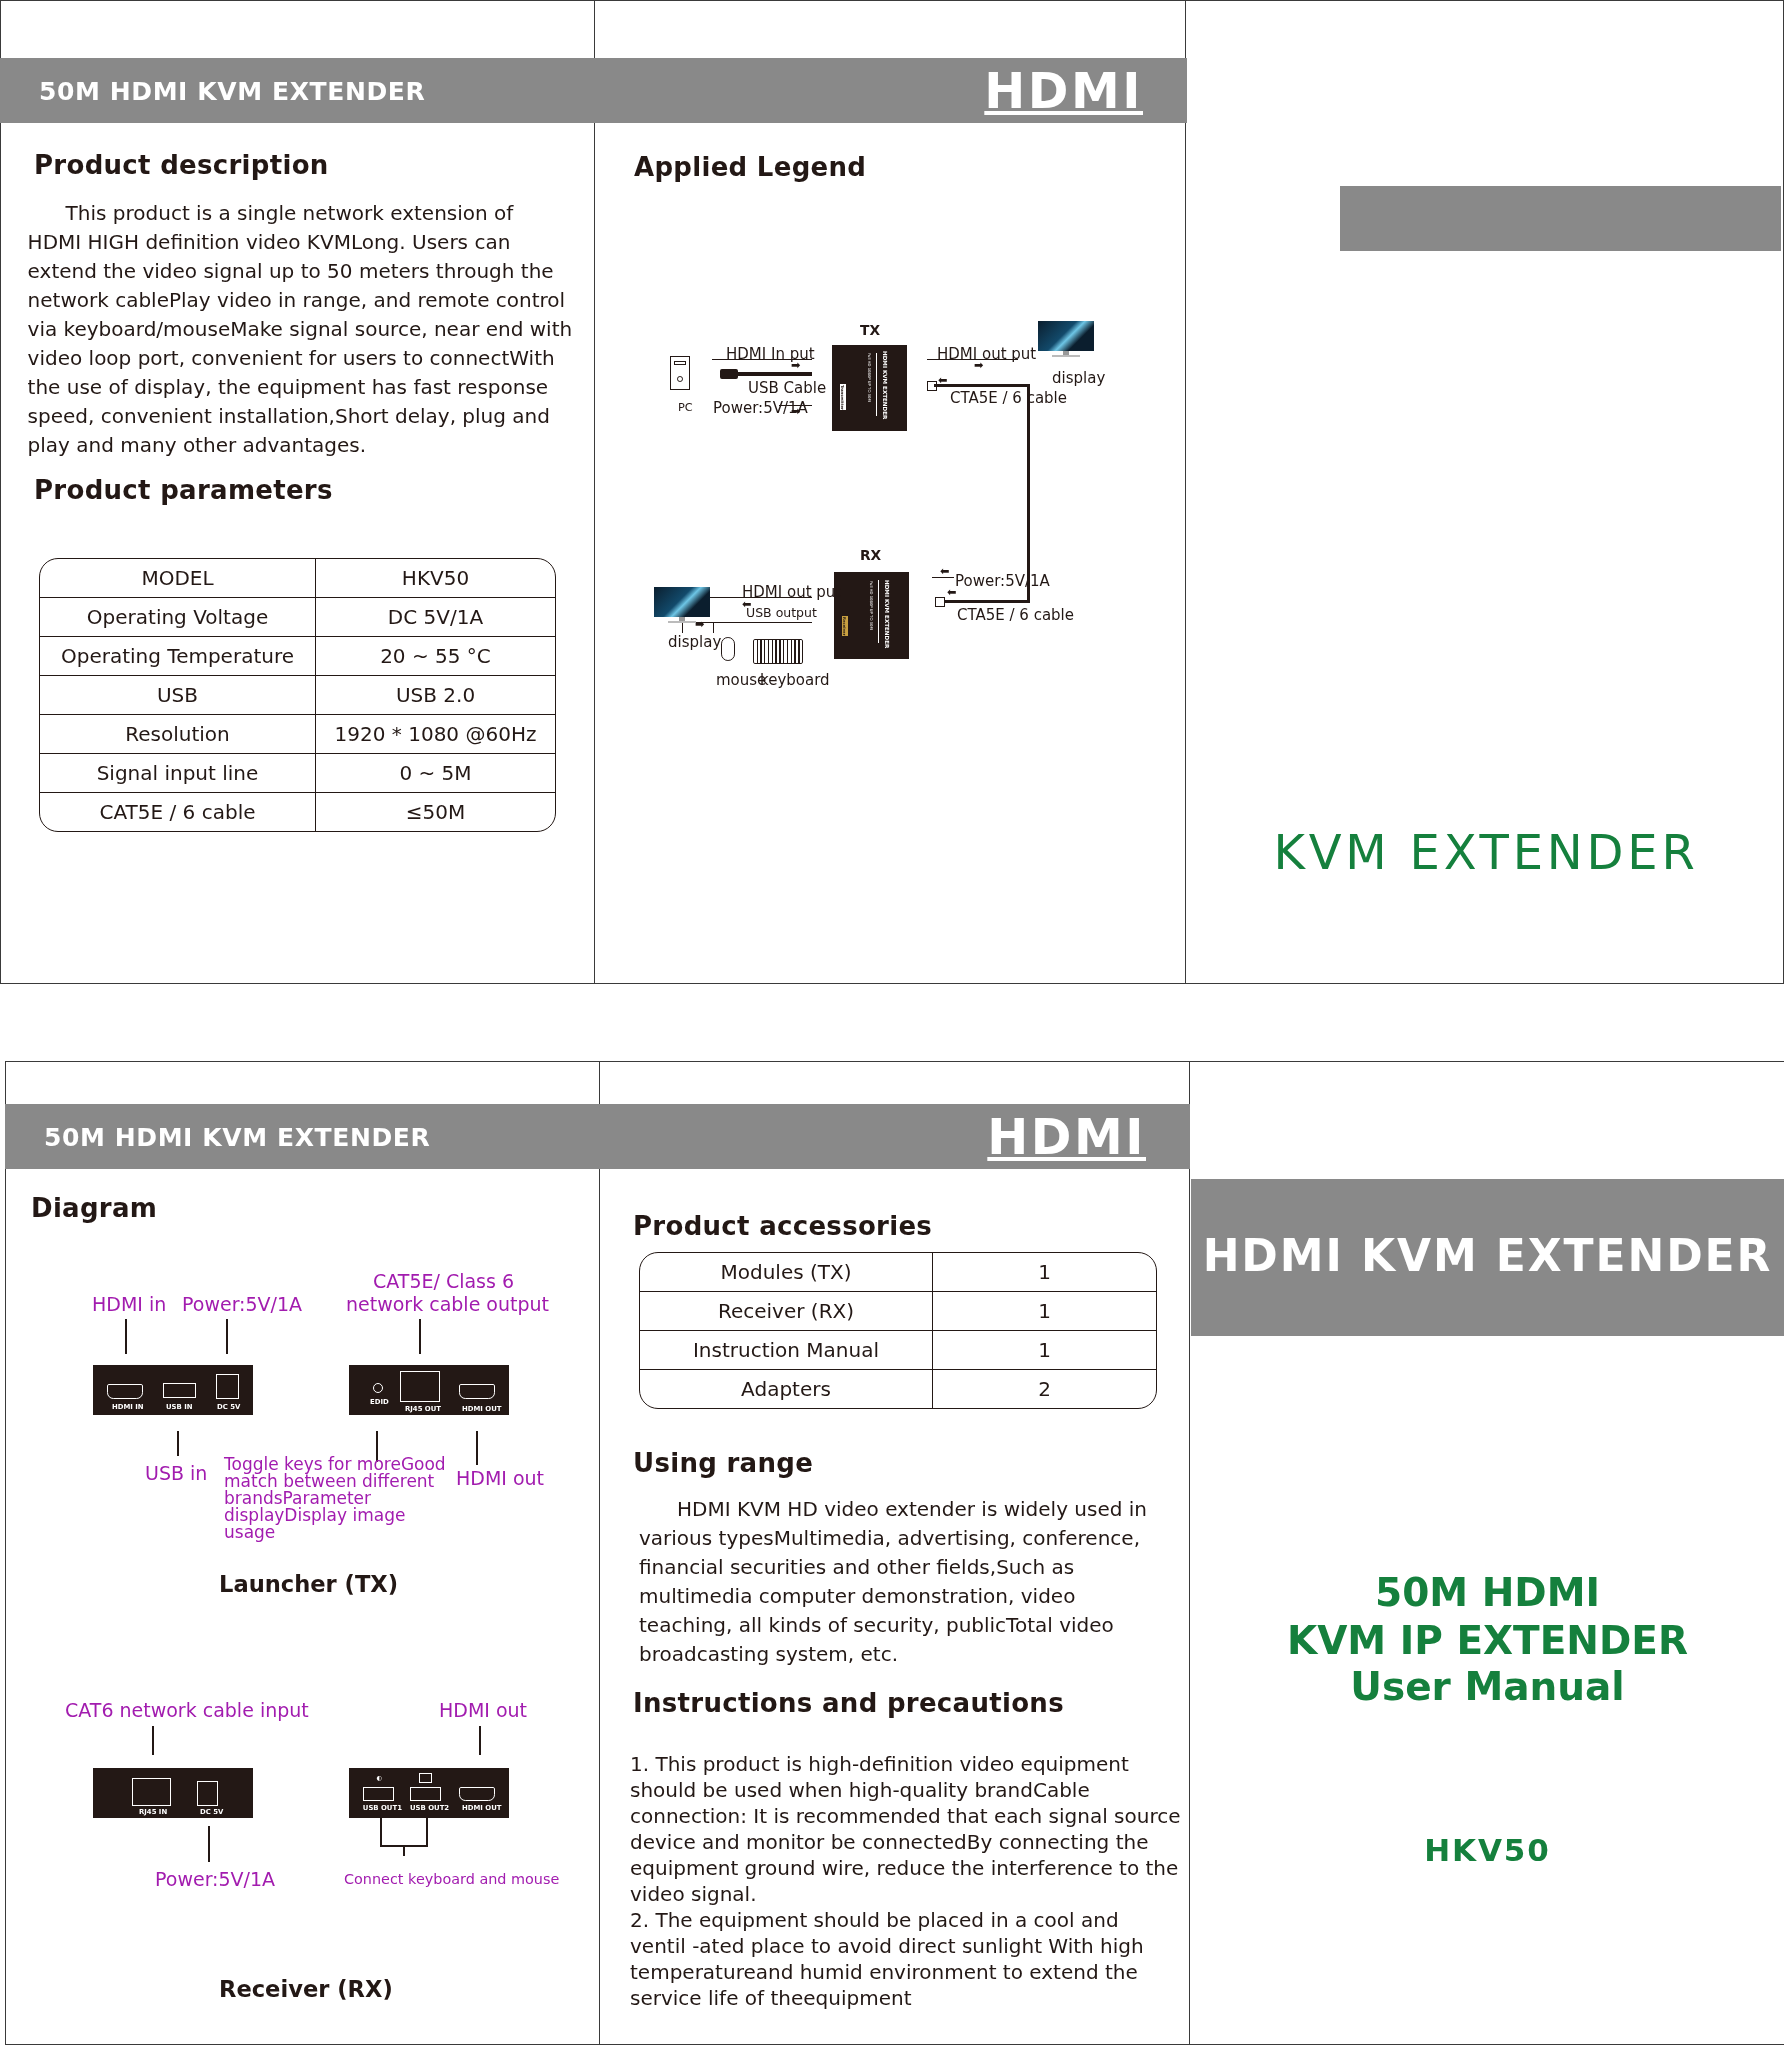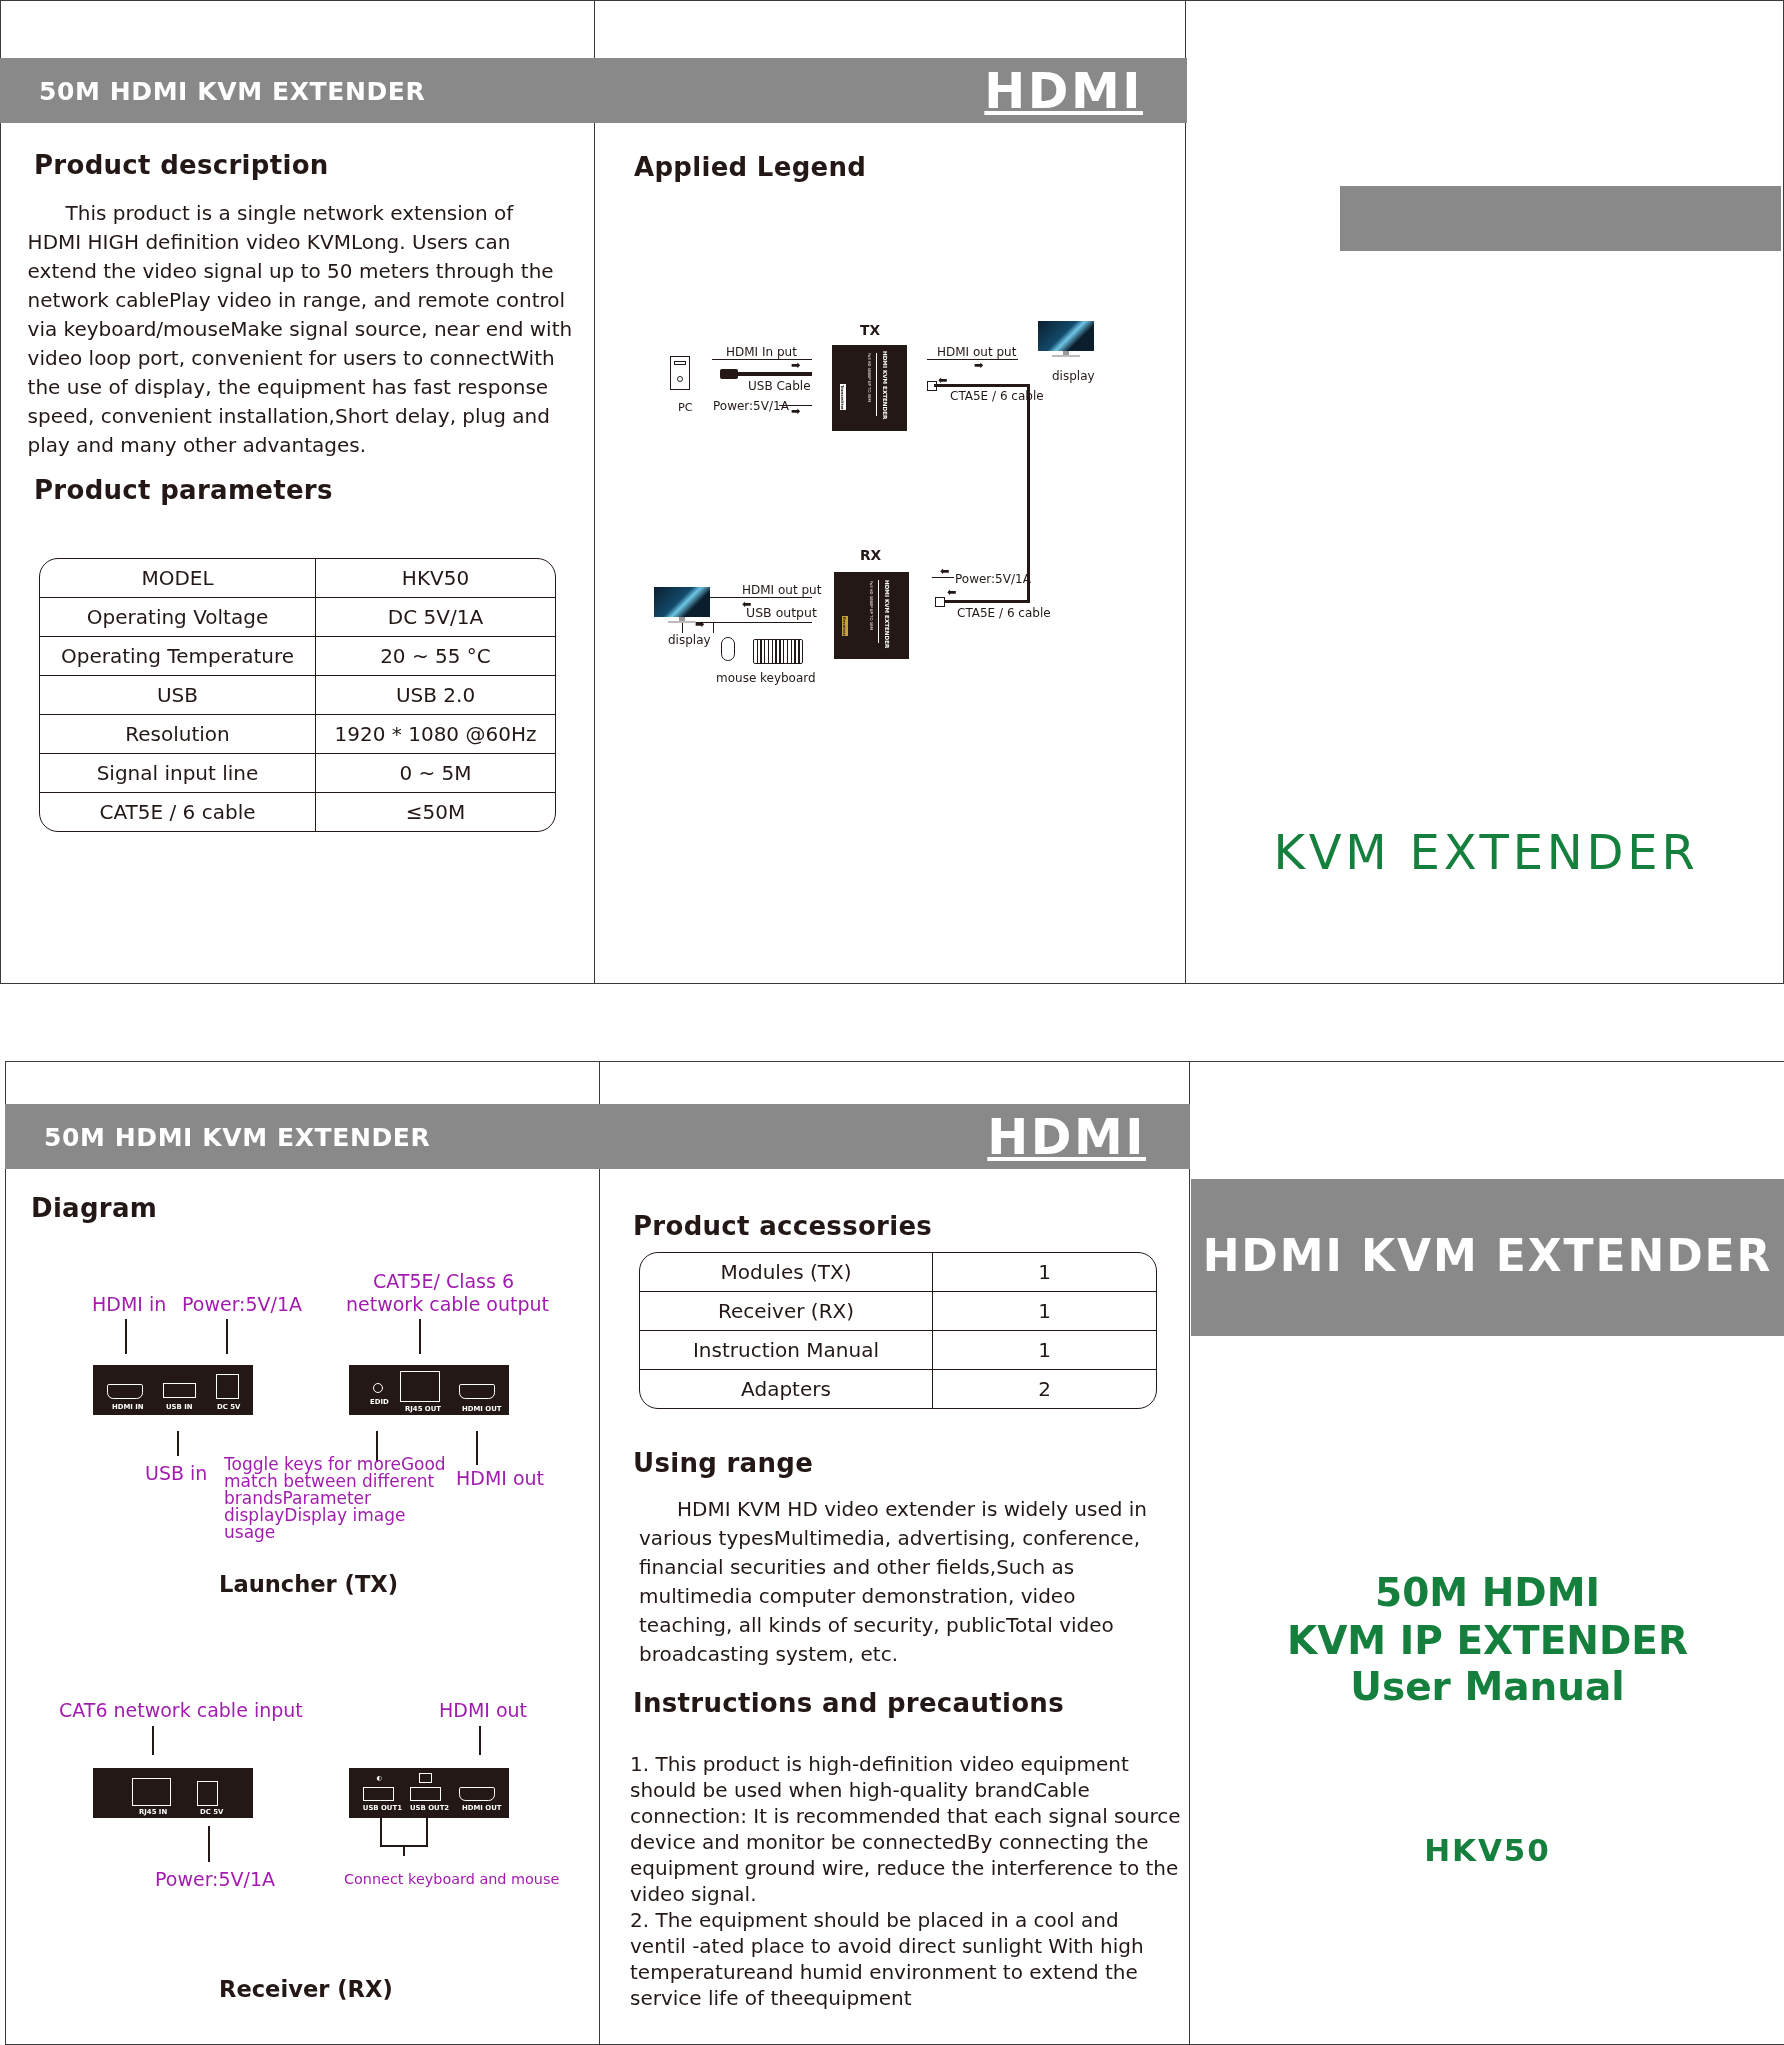--- a/index.html
+++ b/index.html
@@ -20,21 +20,21 @@
   .band-left{position:absolute;left:39px;top:19px;font-family:"DejaVu Sans",sans-serif;font-weight:bold;font-size:25px;letter-spacing:0.6px;}
   .band-right{position:absolute;right:44px;top:5px;font-family:"DejaVu Sans",sans-serif;font-weight:bold;font-size:49px;letter-spacing:2.5px;text-decoration:underline;}
   .h2{position:absolute;font-family:"DejaVu Sans",sans-serif;font-weight:bold;font-size:26px;color:#231815;letter-spacing:0.3px;}
   .body-text{position:absolute;font-family:"DejaVu Sans",sans-serif;font-size:20px;line-height:29px;color:#231815;}
   .indent{text-indent:38px;}
   table.spec{position:absolute;border-collapse:separate;border-spacing:0;border:1.9px solid #231815;border-radius:19px;overflow:hidden;font-size:20px;}
   table.spec td{border-bottom:1.9px solid #231815;text-align:center;height:38px;padding:0;}
   table.spec tr:last-child td{border-bottom:none;}
   table.spec td:first-child{border-right:1.9px solid #231815;}
   .lbl{position:absolute;font-size:19px;color:#a21caf;white-space:nowrap;}
-  .small{position:absolute;font-size:12px;color:#231815;white-space:nowrap;}
+  .small{position:absolute;font-size:15px;color:#231815;white-space:nowrap;}
   .vline{position:absolute;width:1.9px;background:#231815;}
   .hline{position:absolute;height:1.9px;background:#231815;}
   .dev{position:absolute;background:#231815;}
   .port{position:absolute;border:1.9px solid #fff;box-sizing:border-box;}
   .plabel{position:absolute;color:#fff;font-size:6.9px;font-weight:bold;white-space:nowrap;}
   .box-dark{position:absolute;background:#231815;}
   .caption{position:absolute;font-weight:bold;font-size:22.6px;}
   .cover-title{position:absolute;font-weight:bold;text-align:center;color:#15803d;}
   .monitor{position:absolute;}
   .monitor .scr{position:absolute;left:0;top:0;width:100%;height:78%;background:linear-gradient(135deg,#0b1e2e 0%,#124a6b 45%,#6ec6e6 55%,#0b1e2e 70%);}
@@ -213,21 +213,21 @@
   </div>
 
   <div class="vline" style="left:177px;top:370px;height:25px;"></div>
   <div class="vline" style="left:376px;top:370px;height:31px;"></div>
   <div class="vline" style="left:476px;top:370px;height:34px;"></div>
   <div class="lbl" style="left:145px;top:401px;">USB in</div>
   <div class="lbl" style="left:224px;top:395px;width:226px;white-space:normal;font-size:17px;line-height:17px;">Toggle keys for moreGood match between different brandsParameter displayDisplay image usage</div>
   <div class="lbl" style="left:456px;top:406px;">HDMI out</div>
   <div class="caption" style="left:219px;top:510px;">Launcher (TX)</div>
 
-  <div class="lbl" style="left:59px;top:638px;">CAT6 network cable input</div>
+  <div class="lbl" style="left:65px;top:638px;">CAT6 network cable input</div>
   <div class="lbl" style="left:439px;top:638px;">HDMI out</div>
   <div class="vline" style="left:152px;top:665px;height:29px;"></div>
   <div class="vline" style="left:479px;top:665px;height:29px;"></div>
 
   <div class="dev" style="left:93px;top:707px;width:160px;height:50px;">
     <div class="port" style="left:39px;top:10px;width:39px;height:27.6px;"></div>
     <div class="port" style="left:104px;top:12.5px;width:21px;height:25px;"></div>
     <div class="plabel" style="left:46px;top:40px;">RJ45 IN</div>
     <div class="plabel" style="left:107px;top:40px;">DC 5V</div>
   </div>

